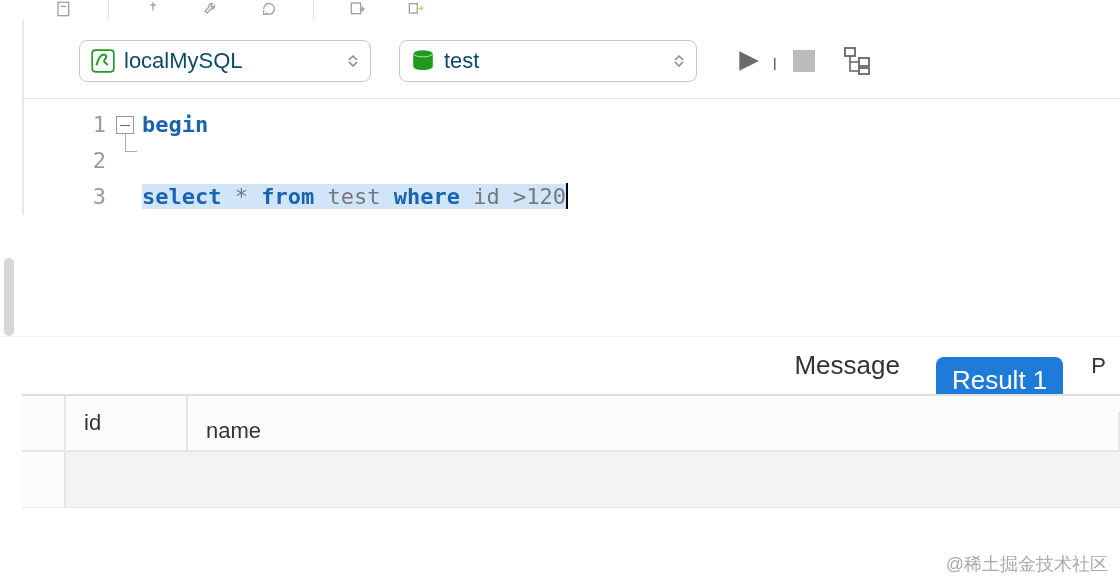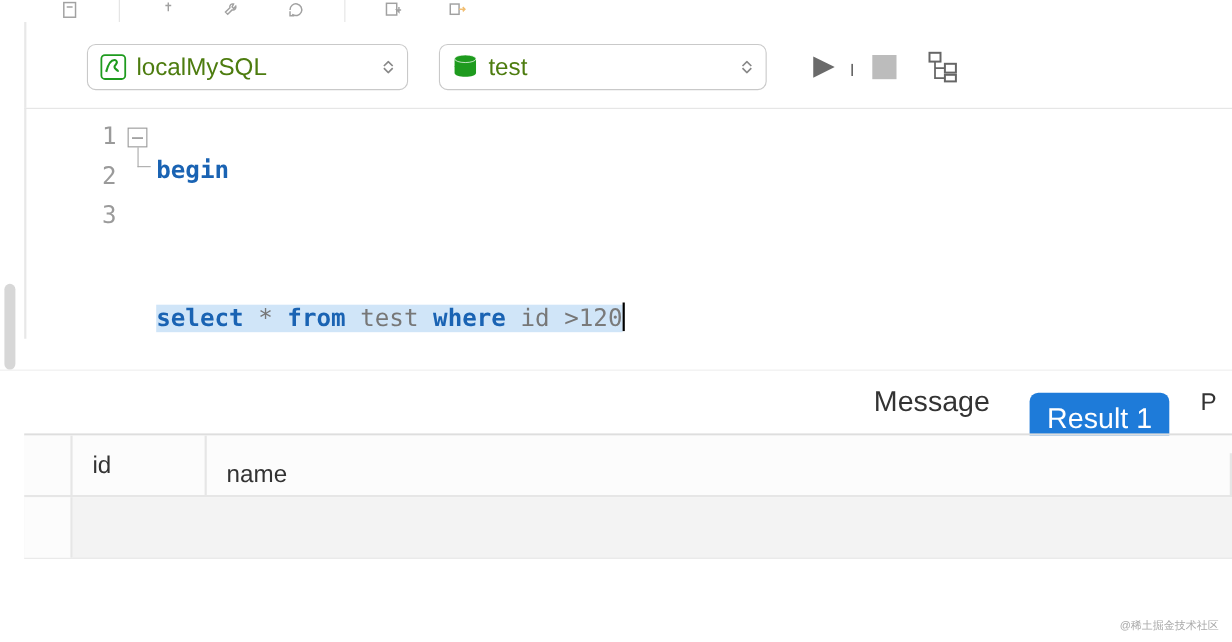--- a/index.html
+++ b/index.html
@@ -42,21 +42,21 @@
   }
   .dropdown {
     display: flex;
     align-items: center;
     border: 1px solid #c9c9c9;
     border-radius: 8px;
     background: #fff;
     height: 42px;
     padding: 0 10px 0 10px;
     font-size: 22px;
-    color: #4d7c0f;
+    color: #0c4a6e;
     cursor: pointer;
   }
   .dropdown .dd-icon {
     width: 26px;
     height: 26px;
     margin-right: 8px;
     display: flex;
     align-items: center;
     justify-content: center;
   }
@@ -154,21 +154,20 @@
     flex: 1;
     padding-top: 8px;
     font-family: "SF Mono", Menlo, Consolas, monospace;
     font-size: 22px;
     position: relative;
   }
   .code-line {
     height: 36px;
     line-height: 36px;
     white-space: pre;
-    margin-top: 31px;
   }
   .kw { color: #1a63b3; font-weight: 600; }
   .kw2 { color: #1a63b3; font-weight: 600; }
   .ident { color: #777; }
   .num { color: #7a7a7a; }
   .op { color: #777; }
   .sel-bg {
     background: #d0e5f8;
   }
   .cursor {
@@ -258,21 +257,21 @@
     height: 56px;
     background: #f3f3f3;
     border-bottom: 1px solid #e8e8e8;
     display: flex;
   }
   .empty-row .th-corner { border-right: 2px solid #e6e6e6; background:#fcfcfc; }
   .watermark {
     position: absolute;
     right: 12px;
     bottom: 8px;
-    font-size: 10px;
+    font-size: 18px;
     color: #aaa;
   }
   .left-stub {
     position: absolute;
     left: 4px;
     top: 258px;
     width: 10px;
     height: 78px;
     background: #d7d7d7;
     border-radius: 6px;

